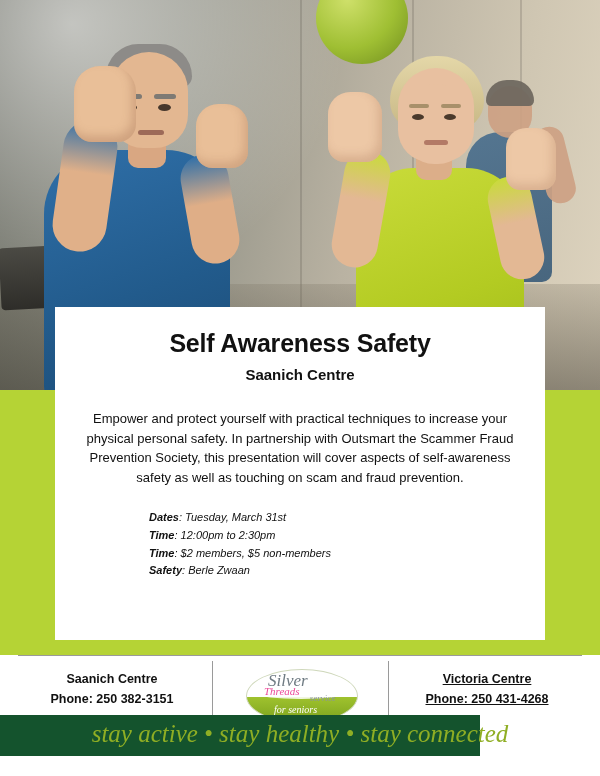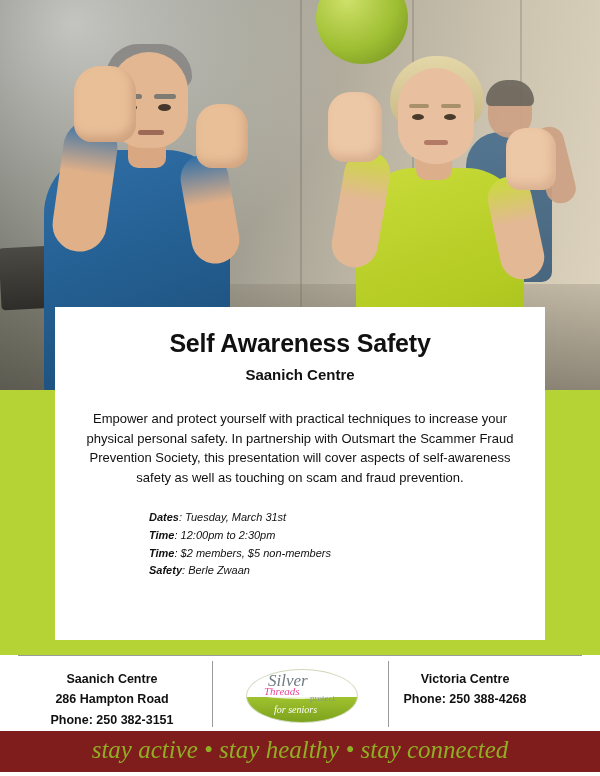--- a/index.html
+++ b/index.html
@@ -352,21 +352,21 @@
   .foot-col {
     position: absolute;
     top: 14px;
     text-align: center;
     font-size: 12.5px;
     font-weight: bold;
     line-height: 1.62;
     color: #111111;
   }
   .foot-left { left: 12px; width: 200px; }
-  .foot-right { left: 364px; width: 202px; }
+  .foot-right { left: 386px; width: 202px; text-decoration: underline; }
   .v-div {
     position: absolute;
     top: 6px;
     width: 1px; height: 66px;
     background: #9a9a9a;
   }
   .v-div.left { left: 212px; }
   .v-div.right { left: 388px; }
 
   
@@ -419,23 +419,23 @@
     left: 12px; top: 26px;
     width: 86px; height: 10px;
     border-radius: 50%;
     background: #ffffff;
     opacity: 0.85;
   }
 
   
   .tagline-band {
     position: absolute;
-    left: 0; top: 731px;
-    width: 600px; height: 41px;
-    background: #7f1d1d;
+    left: 0; top: 715px;
+    width: 480px; height: 41px;
+    background: #14532d;
   }
   .tagline {
     position: absolute;
     left: 0; top: 0;
     width: 600px;
     text-align: center;
     font-family: "Liberation Serif", serif;
     font-style: italic;
     font-size: 25px;
     color: #8fae24;
@@ -521,36 +521,35 @@
     </div>
   </div>
 
   <div class="footer">
     <div class="footer-rule-top"></div>
     <div class="v-div left"></div>
     <div class="v-div right"></div>
 
     <div class="foot-col foot-left">
       <div>Saanich Centre</div>
-      <div>286 Hampton Road</div>
       <div>Phone: 250 382-3151</div>
     </div>
 
     <div class="logo">
       <div class="logo-oval"></div>
       <div class="logo-swoosh"></div>
       <div class="logo-silver">Silver</div>
       <div class="logo-threads">Threads</div>
-      <div class="logo-service">protect</div>
+      <div class="logo-service">service</div>
       <div class="logo-tag">for seniors</div>
     </div>
 
     <div class="foot-col foot-right">
       <div>Victoria Centre</div>
-      <div>Phone: 250 388-4268</div>
+      <div>Phone: 250 431-4268</div>
     </div>
   </div>
 
   <div class="tagline-band">
     <div class="tagline">stay active  •  stay healthy  •  stay connected</div>
   </div>
 
 </div>
 
 </body></html>

